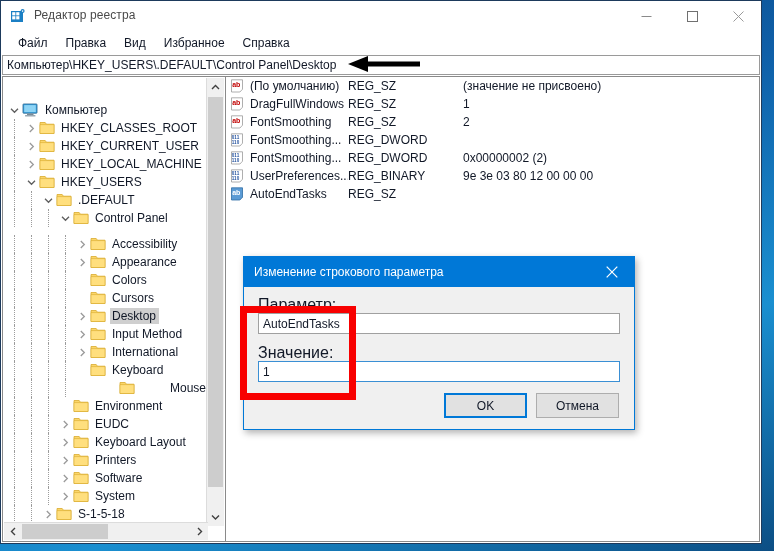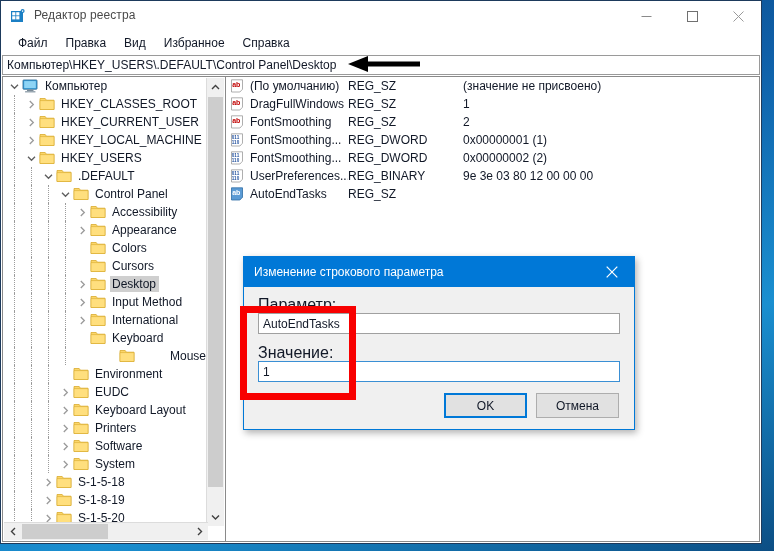--- a/index.html
+++ b/index.html
@@ -431,21 +431,21 @@
       </div>
 
     <div id="addressbar">
       <span id="address-text">Компьютер\HKEY_USERS\.DEFAULT\Control Panel\Desktop</span>
     </div>
 
     <div id="panes">
 
       <div id="tree-pane">
         <div id="tree-scroll-area">
-            <div class="tree-row" style="padding-left: 4px;">
+            <div class="tree-row" style="padding-left: 4px; margin-top: 24px;">
               <span class="twisty">
                 <svg width="9" height="9" viewBox="0 0 9 9">
                   <polyline points="1,2.8 4.5,6.3 8,2.8" fill="none" stroke="#5e5e5e" stroke-width="1.3"></polyline>
                 </svg>
               </span>
               <span class="pc-icon"><svg width="17" height="14" viewBox="0 0 17 14">
                   <rect x="1" y="1" width="14" height="9.2" rx="0.6" fill="#2e9fe0" stroke="#3a6f96" stroke-width="0.9"></rect>
                   <rect x="2.2" y="2.1" width="11.6" height="7" fill="#8ed4f5"></rect>
                   <rect x="5" y="10.6" width="6.5" height="1.5" fill="#7a8a96"></rect>
                   <rect x="3" y="12.1" width="10.5" height="1.3" rx="0.5" fill="#9aa8b2"></rect>
@@ -526,21 +526,21 @@
                 <svg width="9" height="9" viewBox="0 0 9 9">
                   <polyline points="1,2.8 4.5,6.3 8,2.8" fill="none" stroke="#5e5e5e" stroke-width="1.3"></polyline>
                 </svg>
               </span>
               <span class="folder-icon"><svg width="16" height="14" viewBox="0 0 16 14">
                   <path d="M1 1.5 h5.2 l1.3 1.7 H15 v9.3 H1 Z" fill="#fbd66a" stroke="#d9ab2e" stroke-width="0.8"></path>
                   <path d="M1 3.6 h14 v8.9 H1 Z" fill="#ffdf7e" stroke="#d9ab2e" stroke-width="0.6"></path>
                 </svg></span>
               <span class="tree-label">Control Panel</span>
             </div>
-            <div class="tree-row" style="padding-left: 72px;">
+            <div class="tree-row" style="padding-left: 72px; margin-top: 8px;">
               <span class="guide" style="left: 11px;"></span>
               <span class="guide" style="left: 28px;"></span>
               <span class="guide" style="left: 45px;"></span>
               <span class="guide" style="left: 62px;"></span>
               <span class="twisty">
                 <svg width="9" height="9" viewBox="0 0 9 9">
                   <polyline points="2.8,1 6.3,4.5 2.8,8" fill="none" stroke="#9a9a9a" stroke-width="1.3"></polyline>
                 </svg>
               </span>
               <span class="folder-icon"><svg width="16" height="14" viewBox="0 0 16 14">
@@ -850,21 +850,20 @@
               <span class="vr-value">2</span>
             </div>
             <div class="value-row">
               <span class="vr-icon"><svg width="16" height="14" viewBox="0 0 16 14">
                   <path d="M1.5 0.8 h11 v9.4 l-2.6 2.8 H1.5 Z" fill="#ffffff" stroke="#9a9a9a" stroke-width="0.8"></path>
                   <text x="1.8" y="6.2" font-family="Liberation Sans, sans-serif" font-size="4.6" font-weight="bold" fill="#1f4e9c">011</text>
                   <text x="1.8" y="11" font-family="Liberation Sans, sans-serif" font-size="4.6" font-weight="bold" fill="#1f4e9c">110</text>
                 </svg></span>
               <span class="vr-name">FontSmoothing...</span>
               <span class="vr-type">REG_DWORD</span>
-              <span class="vr-value">0x00000001 (1)</span>
             </div>
             <div class="value-row">
               <span class="vr-icon"><svg width="16" height="14" viewBox="0 0 16 14">
                   <path d="M1.5 0.8 h11 v9.4 l-2.6 2.8 H1.5 Z" fill="#ffffff" stroke="#9a9a9a" stroke-width="0.8"></path>
                   <text x="1.8" y="6.2" font-family="Liberation Sans, sans-serif" font-size="4.6" font-weight="bold" fill="#1f4e9c">011</text>
                   <text x="1.8" y="11" font-family="Liberation Sans, sans-serif" font-size="4.6" font-weight="bold" fill="#1f4e9c">110</text>
                 </svg></span>
               <span class="vr-name">FontSmoothing...</span>
               <span class="vr-type">REG_DWORD</span>
               <span class="vr-value">0x00000002 (2)</span>

